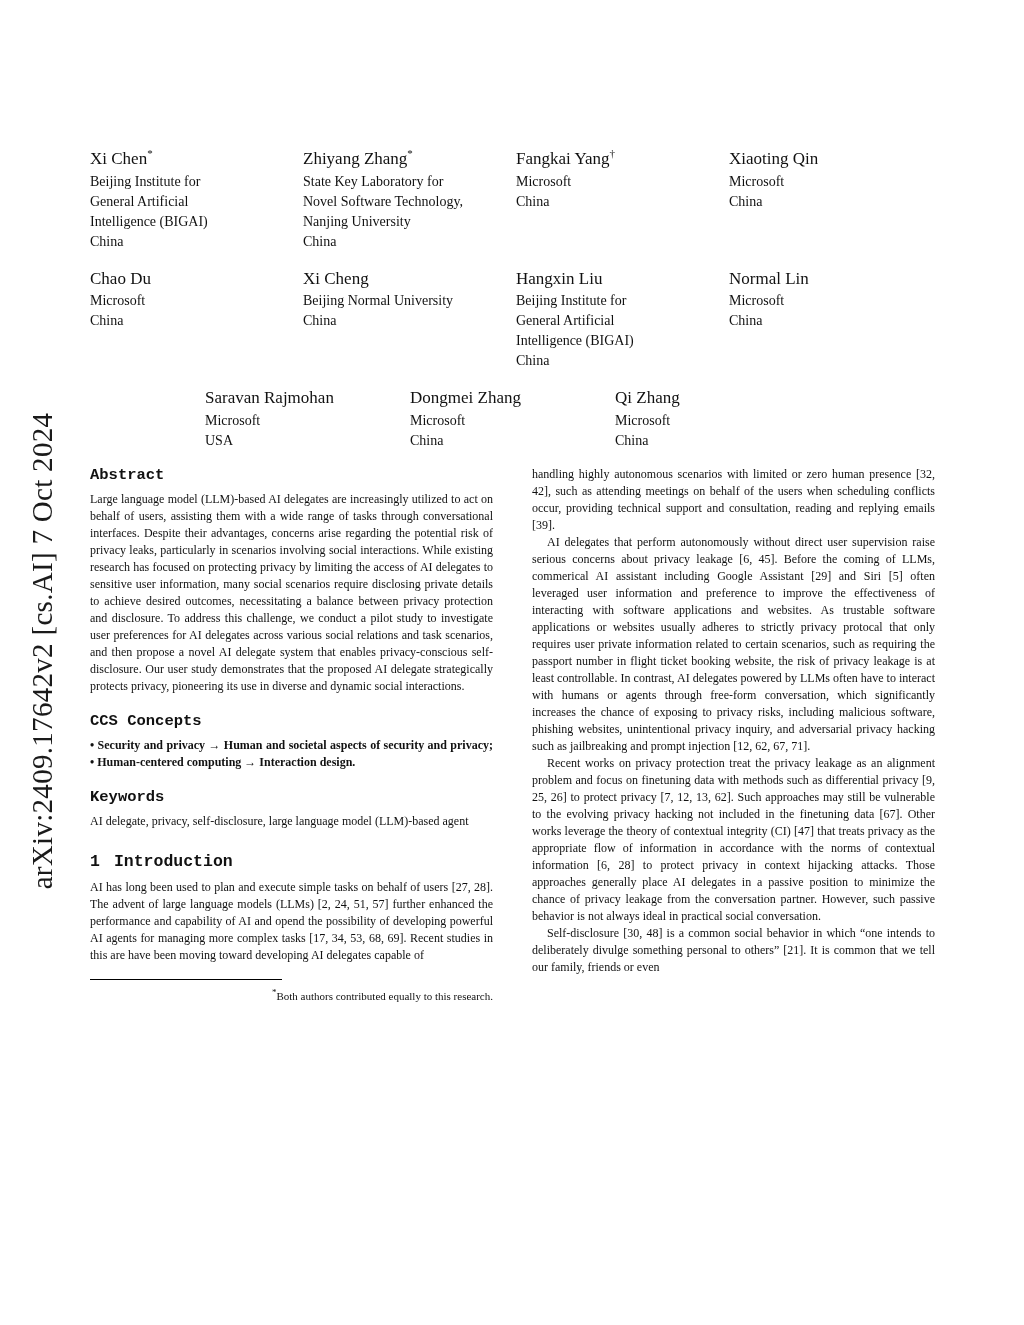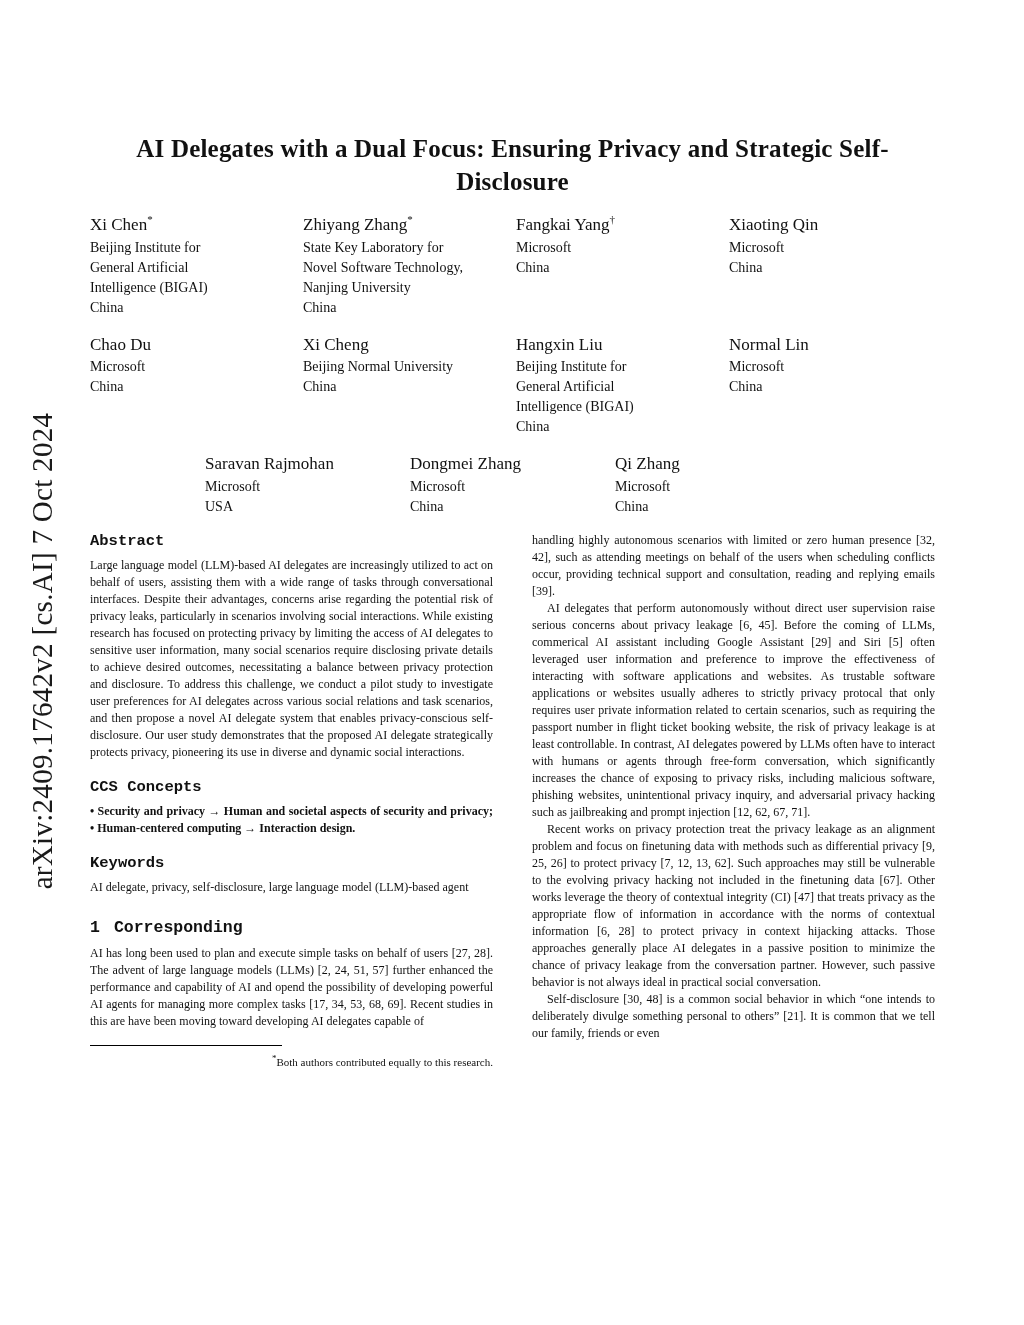--- a/index.html
+++ b/index.html
@@ -69,21 +69,20 @@
   .col p.footnote { font-size: 11px; line-height: 14px; text-align: right; }
   .col p.footnote sup { font-size: 9px; }
 </style>
 </head>
 <body>
 
 <div class="page">
 
   <div class="arxiv-watermark">arXiv:2409.17642v2  [cs.AI]  7 Oct 2024</div>
 
-  <h1 class="title">AI Delegates with a Dual Focus: Ensuring Privacy and Strategic Self-Disclosure</h1>
 
   <div class="authors-row">
     <div class="author">
       <div class="author-name"><span>Xi Chen</span><sup>*</sup></div>
       <div class="author-aff">Beijing Institute for
 General Artificial
 Intelligence (BIGAI)
 China</div>
     </div>
     <div class="author">
@@ -153,21 +152,21 @@
     <div class="col">
       <h2 class="section-heading">Abstract</h2>
       <p>Large language model (LLM)-based AI delegates are increasingly utilized to act on behalf of users, assisting them with a wide range of tasks through conversational interfaces. Despite their advantages, concerns arise regarding the potential risk of privacy leaks, particularly in scenarios involving social interactions. While existing research has focused on protecting privacy by limiting the access of AI delegates to sensitive user information, many social scenarios require disclosing private details to achieve desired outcomes, necessitating a balance between privacy protection and disclosure. To address this challenge, we conduct a pilot study to investigate user preferences for AI delegates across various social relations and task scenarios, and then propose a novel AI delegate system that enables privacy-conscious self-disclosure. Our user study demonstrates that the proposed AI delegate strategically protects privacy, pioneering its use in diverse and dynamic social interactions.</p>
 
       <h2 class="section-heading mt-section">CCS Concepts</h2>
       <p class="ccs-text">• Security and privacy → Human and societal aspects of security and privacy; • Human-centered computing → Interaction design.</p>
 
       <h2 class="section-heading mt-section">Keywords</h2>
       <p>AI delegate, privacy, self-disclosure, large language model (LLM)-based agent</p>
 
-      <h2 class="section-heading intro-heading"><span class="num">1</span><span>Corresponding</span></h2>
+      <h2 class="section-heading intro-heading"><span class="num">1</span><span>Introduction</span></h2>
       <p>AI has long been used to plan and execute simple tasks on behalf of users [27, 28]. The advent of large language models (LLMs) [2, 24, 51, 57] further enhanced the performance and capability of AI and opend the possibility of developing powerful AI agents for managing more complex tasks [17, 34, 53, 68, 69]. Recent studies in this are have been moving toward developing AI delegates capable of</p>
 
       <div class="footnote-block">
         <div class="footnote-rule"></div>
         <p class="footnote"><sup>*</sup><span>Both authors contributed equally to this research.</span></p>
       </div>
     </div>
 
     <div class="col">
       <p>handling highly autonomous scenarios with limited or zero human presence [32, 42], such as attending meetings on behalf of the users when scheduling conflicts occur, providing technical support and consultation, reading and replying emails [39].</p>

